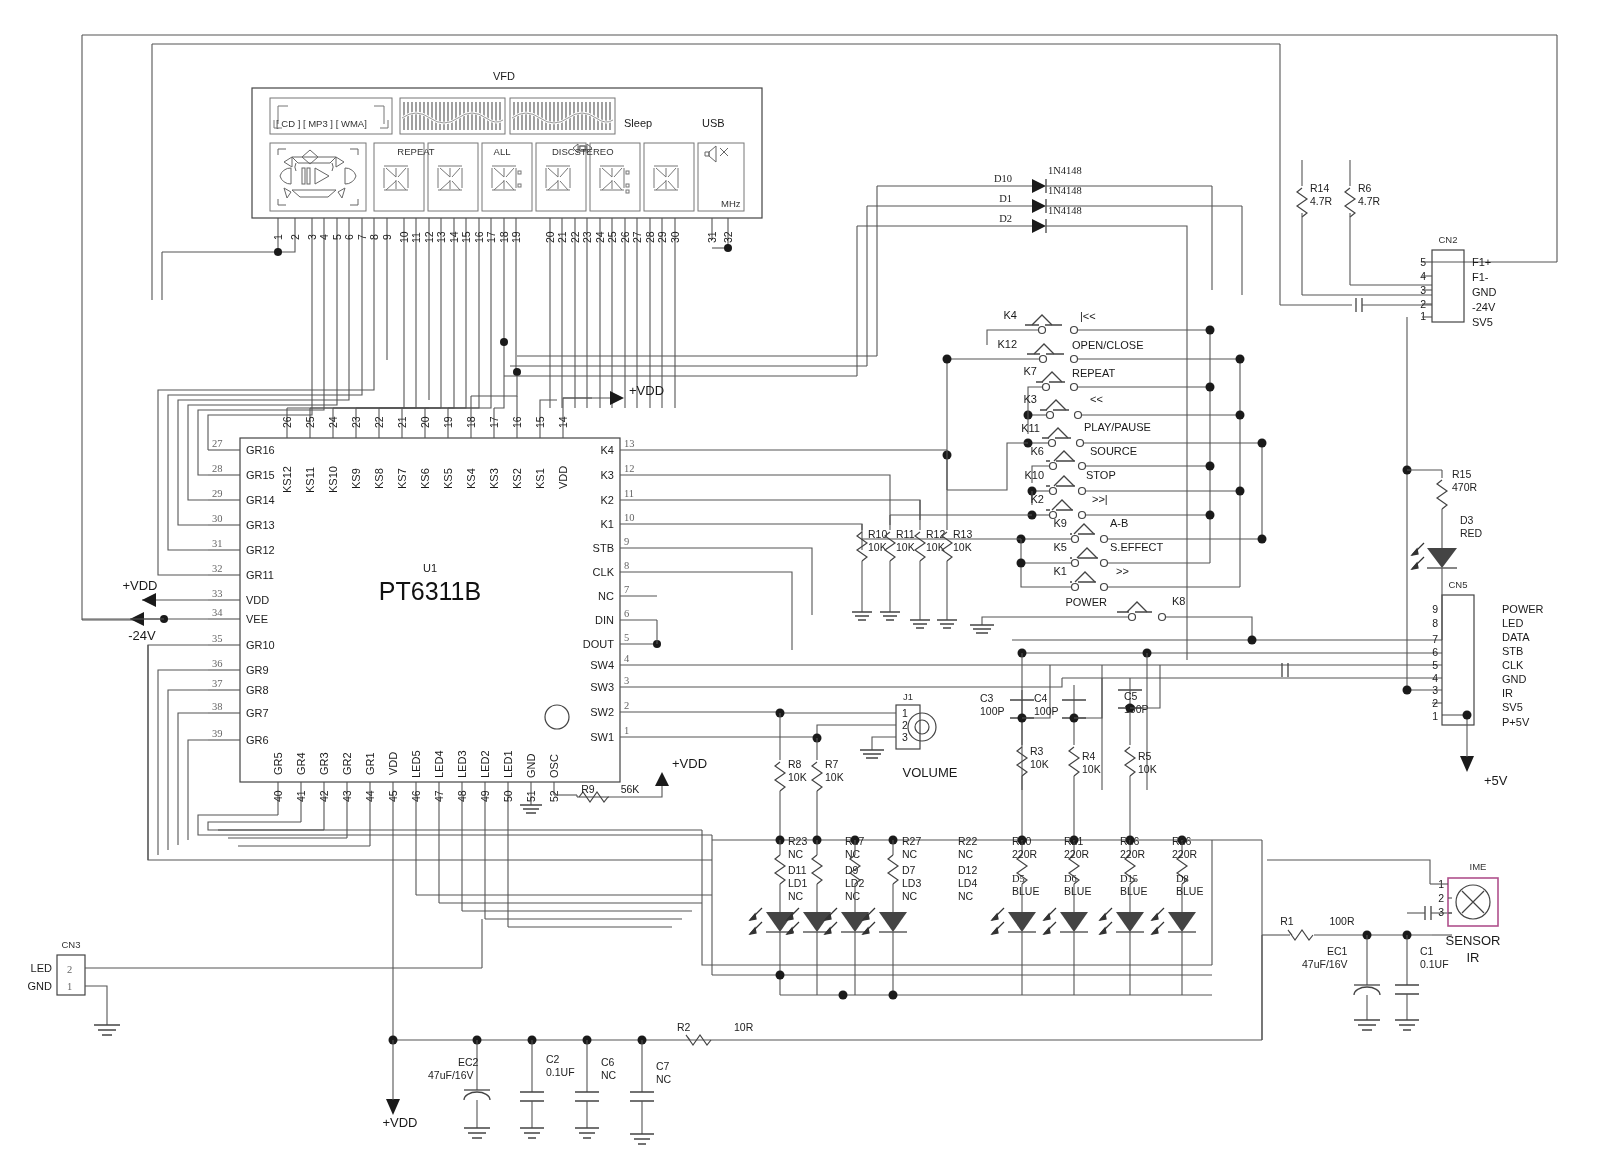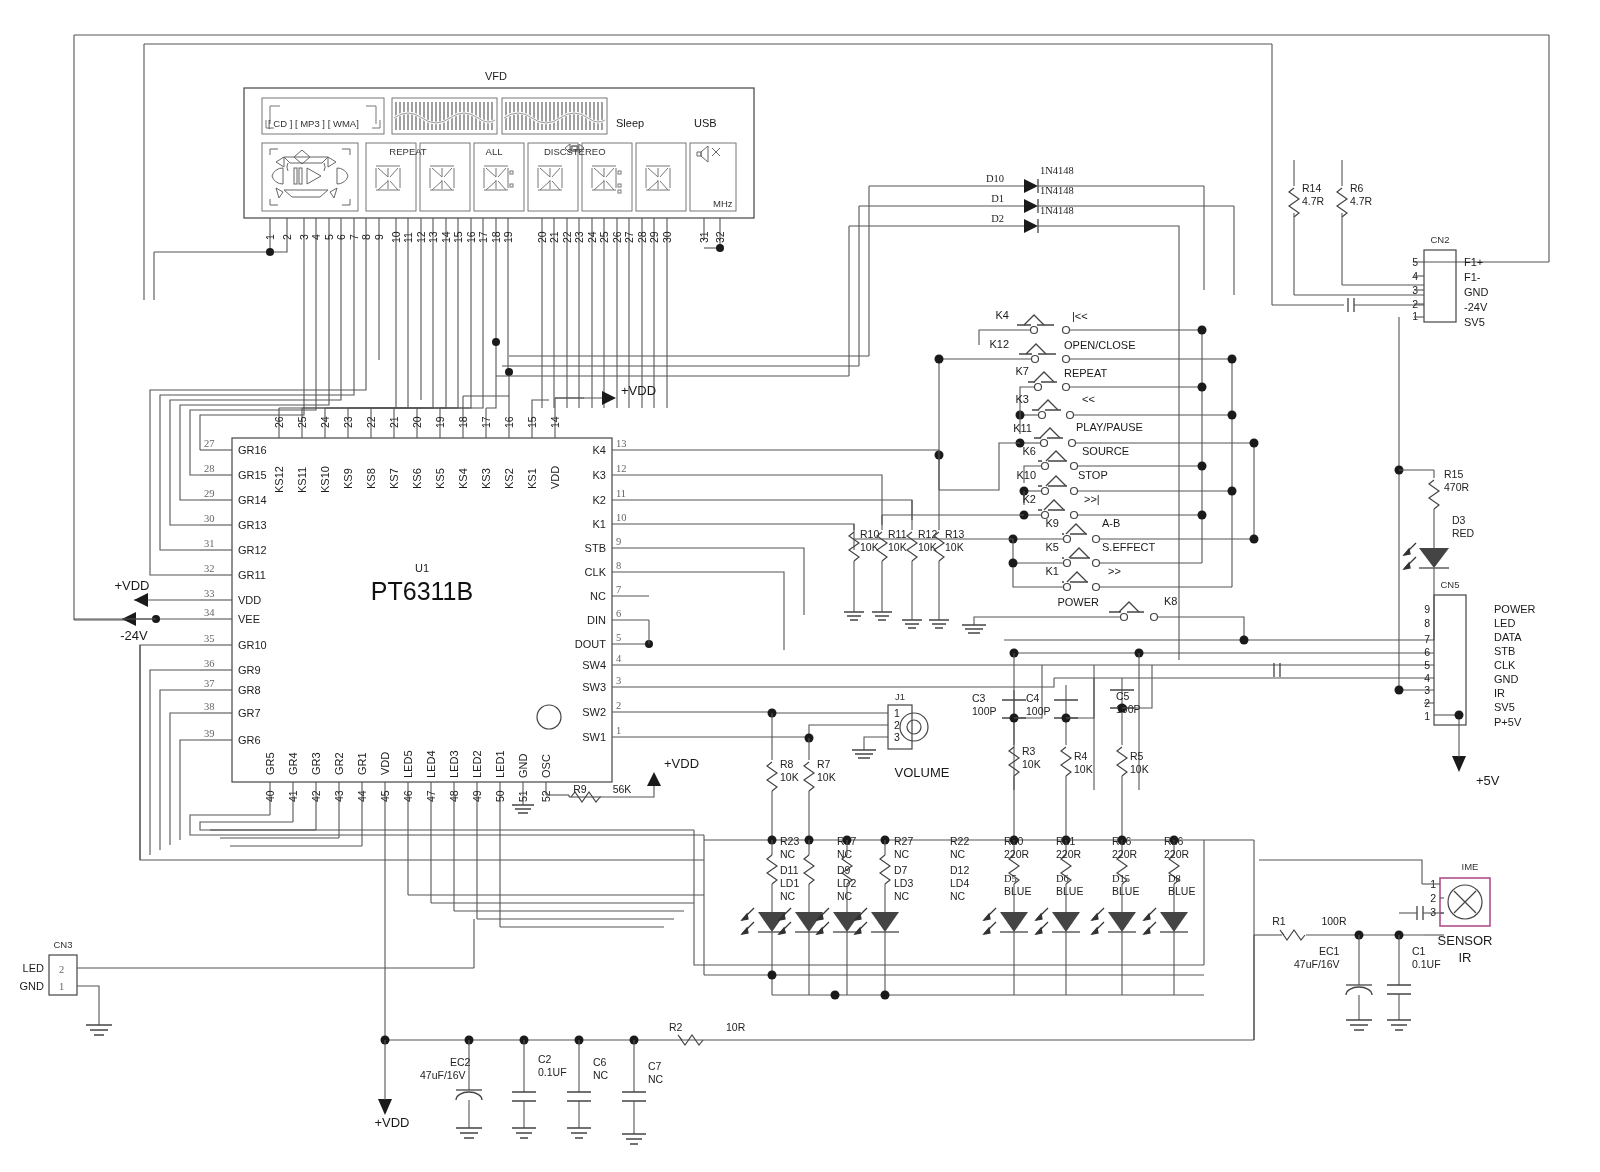--- a/index.html
+++ b/index.html
@@ -1,17 +1,17 @@
 <!DOCTYPE html>
 <html><head>
 <meta charset="utf-8">
 <style>
   html,body{margin:0;padding:0;background:#fff;}
   body{width:1600px;height:1172px;font-family:"Liberation Sans",sans-serif;position:relative;overflow:hidden;}
-  #stage{position:absolute;left:4px;top:0;width:1452px;height:1172px;}
+  #stage{position:absolute;left:12px;top:0;width:1452px;height:1172px;}
   svg{position:absolute;left:0;top:0;}
   text{font-family:"Liberation Sans",sans-serif;fill:#1a1a1a;}
   .wire{stroke:#555;stroke-width:1.1;fill:none;}
   .wire2{stroke:#444;stroke-width:1.3;fill:none;}
   .box{stroke:#444;stroke-width:1.2;fill:none;}
   .boxlt{stroke:#777;stroke-width:1;fill:none;}
   .lbl{font-size:11px;}
   .lblsm{font-size:9.5px;fill:#333;}
   .pinnum{font-size:10.5px;fill:#666;font-family:"Liberation Serif",serif;}
   .pinname{font-size:11px;fill:#222;}

